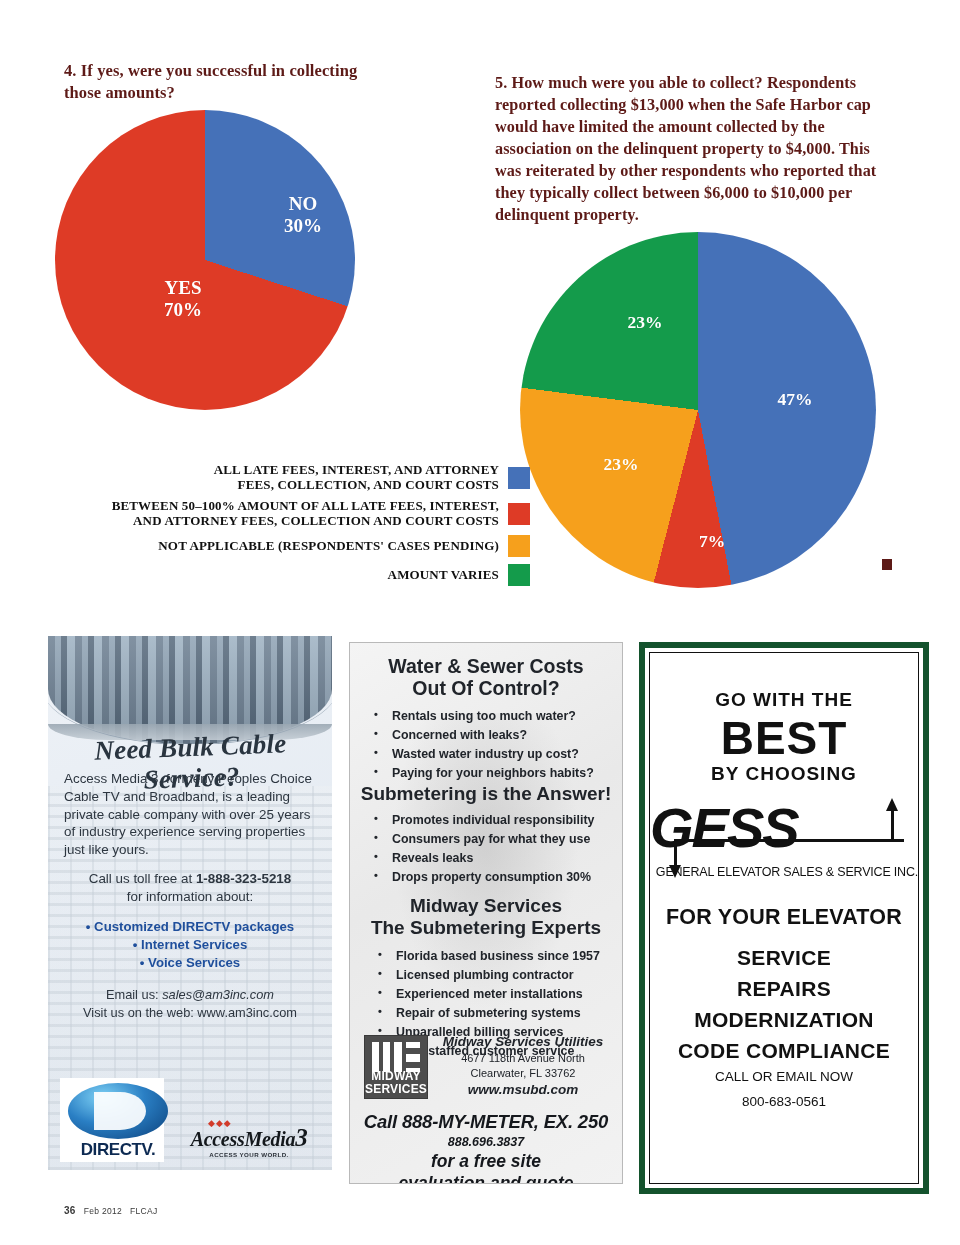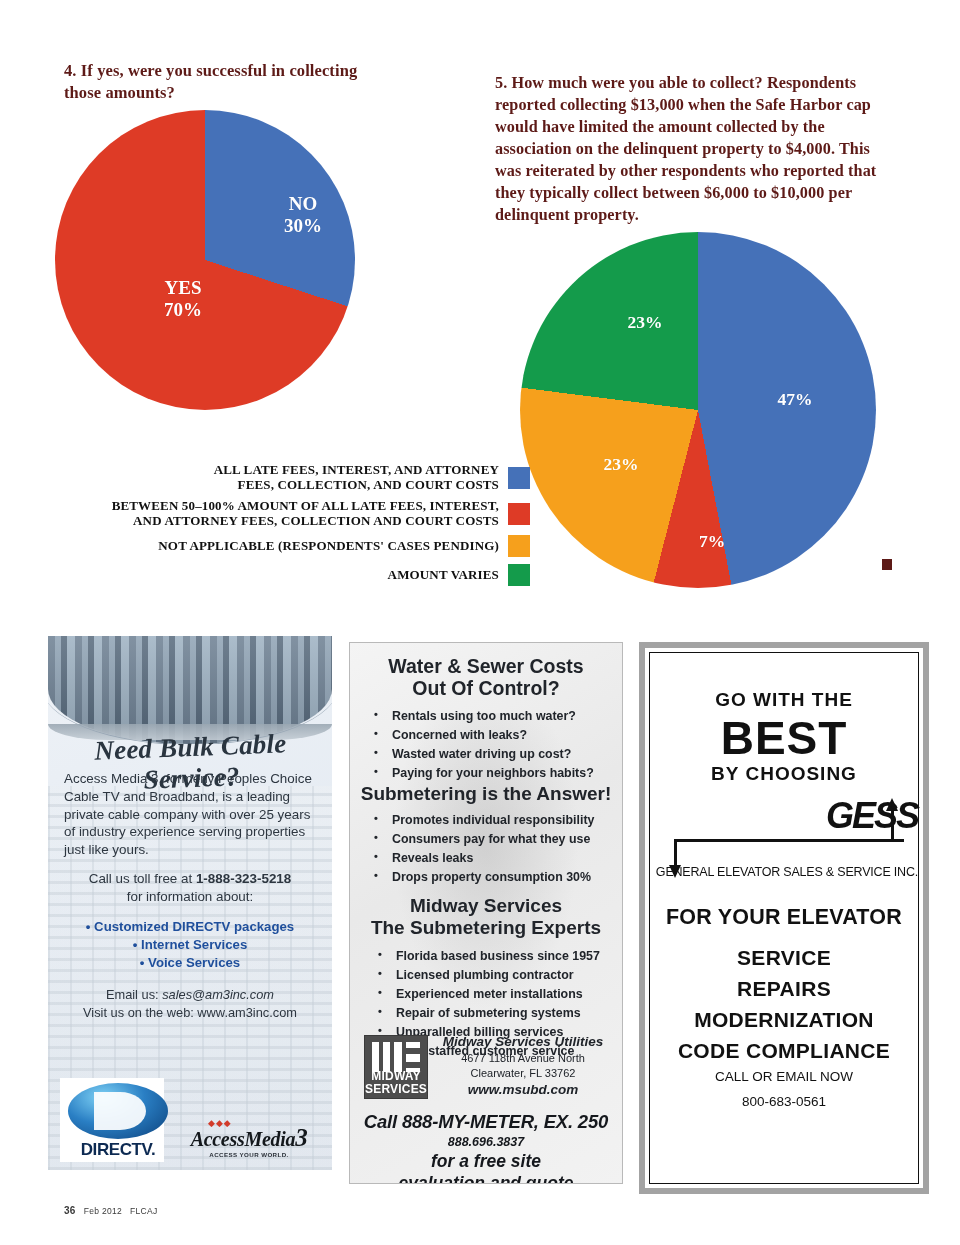--- a/index.html
+++ b/index.html
@@ -249,43 +249,43 @@
   }
   #ad2 .freesite{
     position:absolute;left:2px;top:508px;width:268px;text-align:center;
     font-family:"Liberation Sans",sans-serif;font-style:italic;font-weight:bold;
     font-size:17.5px;line-height:1.24;color:#15181d;
   }
 
   
   #ad3{
     position:absolute;left:639px;top:6px;width:278px;height:540px;
-    background:#ffffff;border:6px solid #a3a3a3;
+    background:#ffffff;border:6px solid #14532d;
   }
   #ad3 .inner{position:absolute;inset:4px;border:1.5px solid #111;background:#fff;}
   #ad3 .t-go{
     position:absolute;left:0;top:36px;width:100%;text-align:center;
     font-family:"Liberation Sans",sans-serif;font-weight:bold;font-size:19px;
     letter-spacing:1px;color:#111;
   }
   #ad3 .t-best{
     position:absolute;left:0;top:58px;width:100%;text-align:center;
     font-family:"Liberation Sans",sans-serif;font-weight:bold;font-size:46px;
     letter-spacing:1px;color:#111;
   }
   #ad3 .t-choosing{
     position:absolute;left:0;top:110px;width:100%;text-align:center;
     font-family:"Liberation Sans",sans-serif;font-weight:bold;font-size:19px;
     letter-spacing:1px;color:#111;
   }
   #ad3 .logo{position:absolute;left:0;top:140px;width:100%;height:84px;}
   #ad3 .logo .gess{
-    position:absolute;left:0;top:2px;width:100%;text-align:right;
+    position:absolute;left:0;top:2px;width:100%;text-align:left;
     font-family:"Liberation Sans",sans-serif;font-weight:bold;font-style:italic;
-    font-size:36px;letter-spacing:-2px;color:#111;
+    font-size:56px;letter-spacing:-2px;color:#111;
   }
   #ad3 .logo .barline{
     position:absolute;left:24px;top:46px;width:230px;height:3px;background:#111;
   }
   #ad3 .logo .arrowdown{
     position:absolute;left:24px;top:46px;width:3px;height:28px;background:#111;
   }
   #ad3 .logo .arrowdown:after{
     content:"";position:absolute;left:-5px;top:26px;
     border-left:6.5px solid transparent;border-right:6.5px solid transparent;
@@ -408,21 +408,21 @@
     </div>
   </div>
 
   <div id="ad2">
     <div class="ghost"></div>
     <div class="h1" style="white-space:pre-line">Water &amp; Sewer Costs
 Out Of Control?</div>
     <ul class="blist" id="b1">
       <li>Rentals using too much water?</li>
       <li>Concerned with leaks?</li>
-      <li>Wasted water driving up cost?</li>
+      <li>Wasted water industry up cost?</li>
       <li>Paying for your neighbors habits?</li>
     </ul>
     <div class="h2">Submetering is the Answer!</div>
     <ul class="blist" id="b2">
       <li>Promotes individual responsibility</li>
       <li>Consumers pay for what they use</li>
       <li>Reveals leaks</li>
       <li>Drops property consumption 30%</li>
     </ul>
     <div class="h3" style="white-space:pre-line">Midway Services

